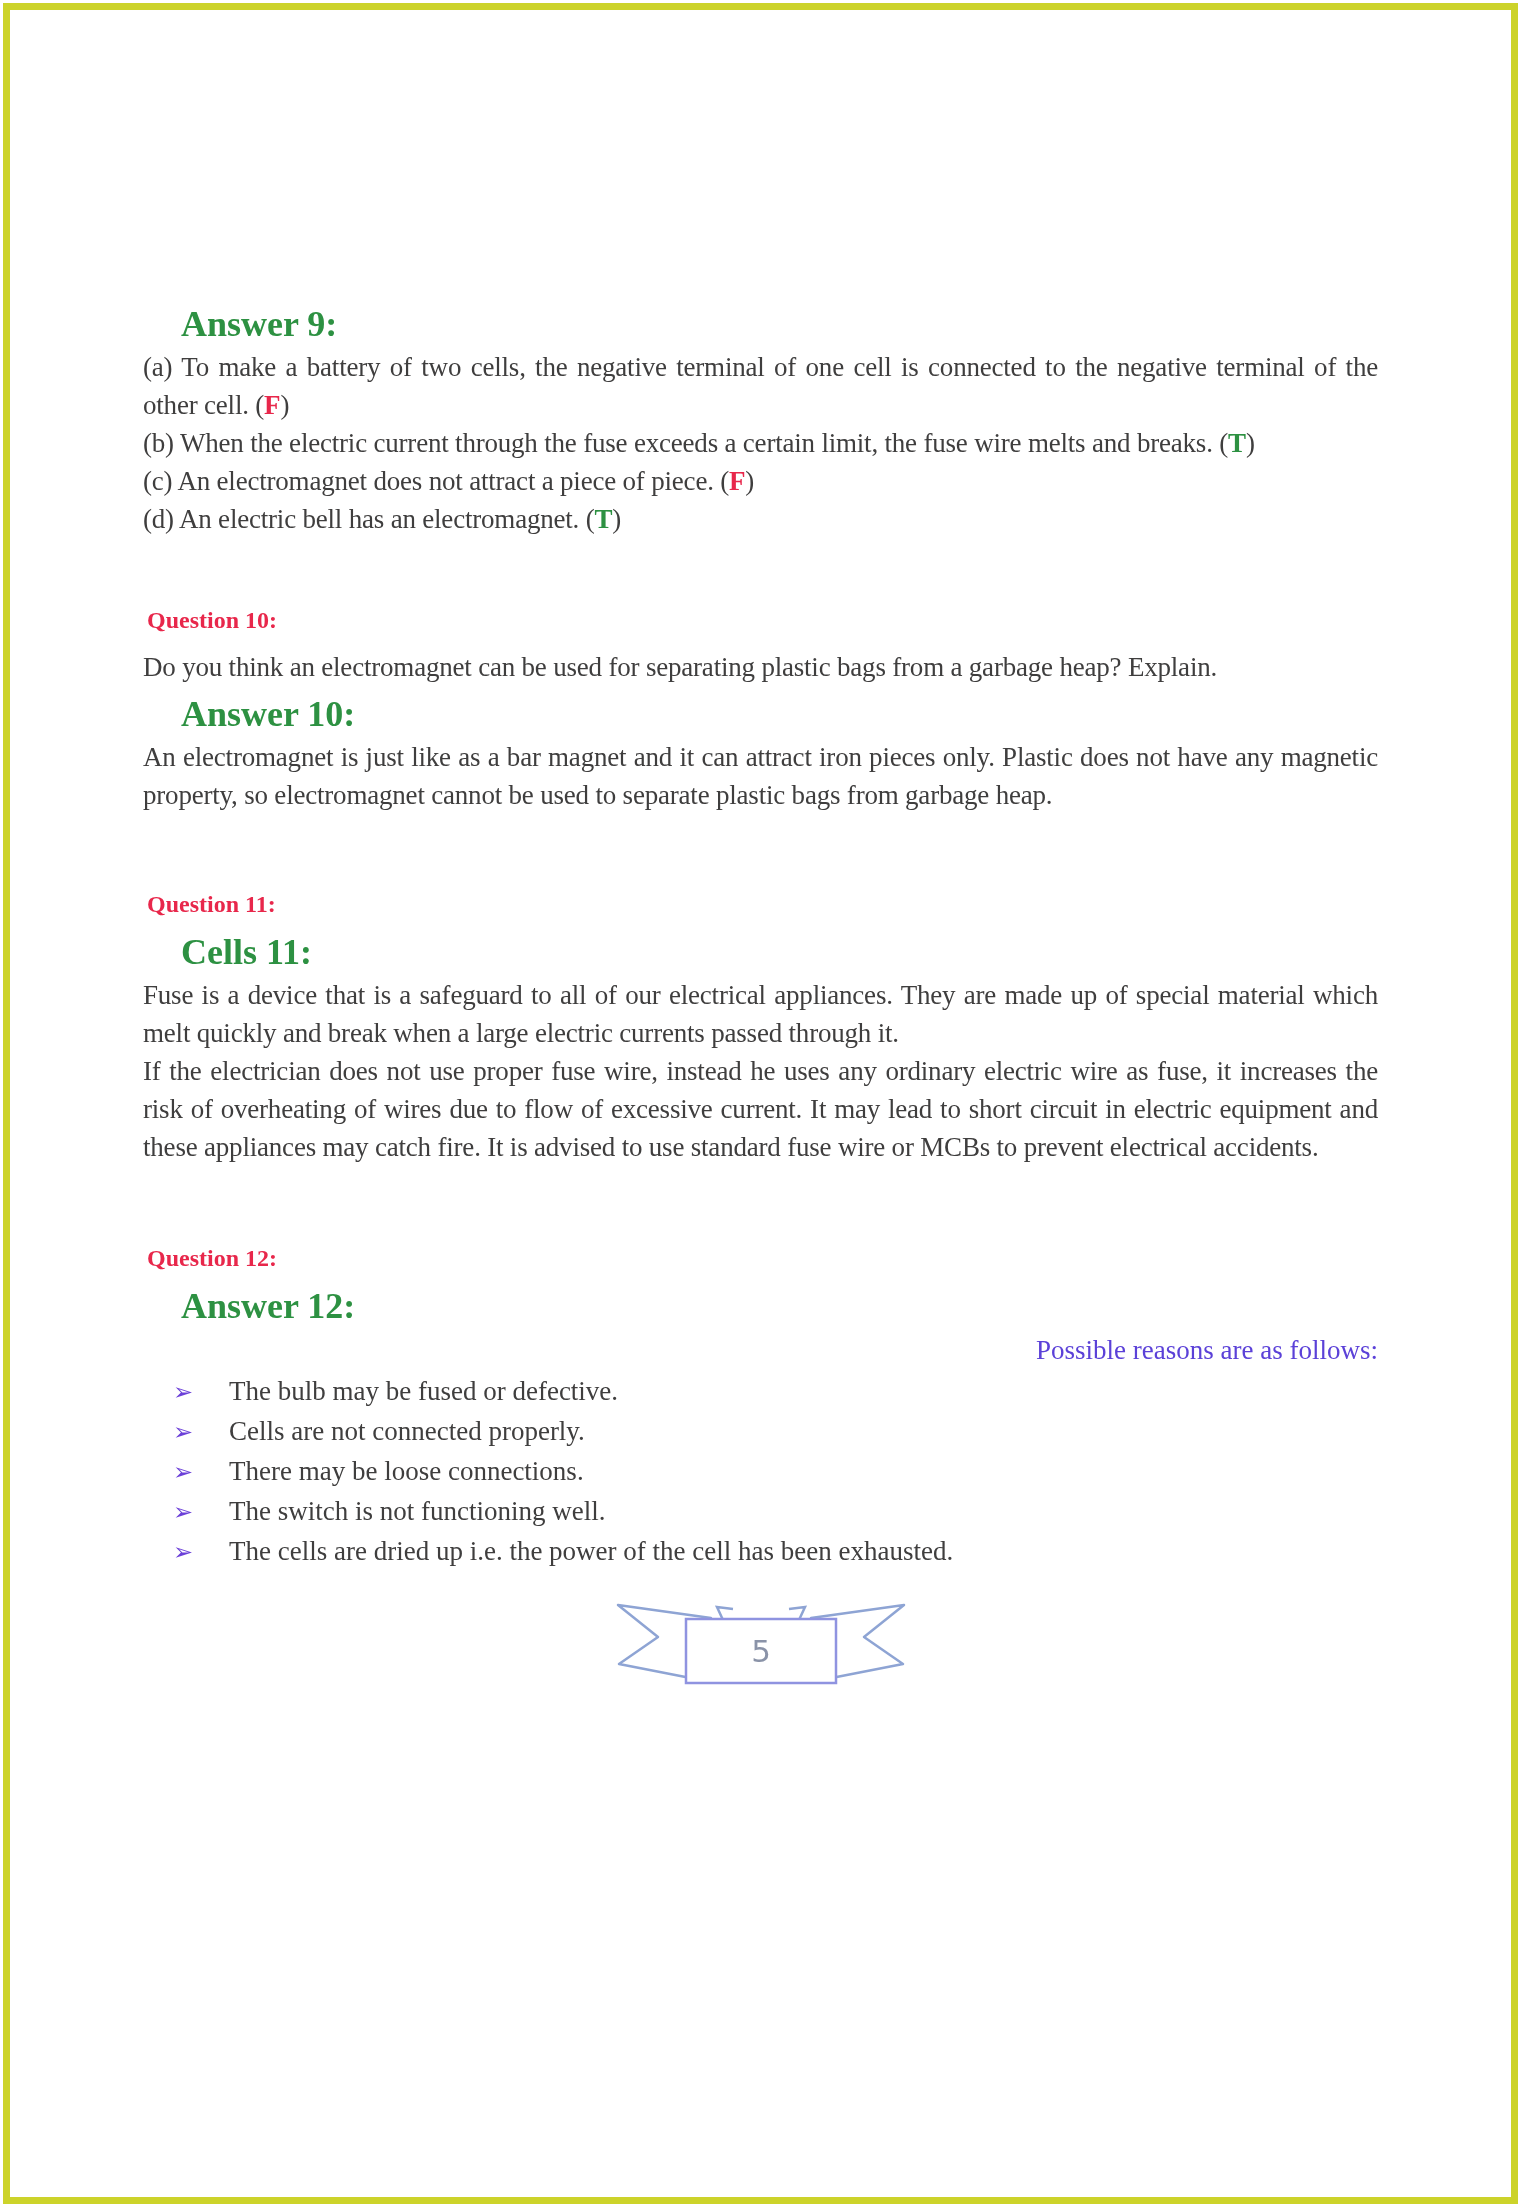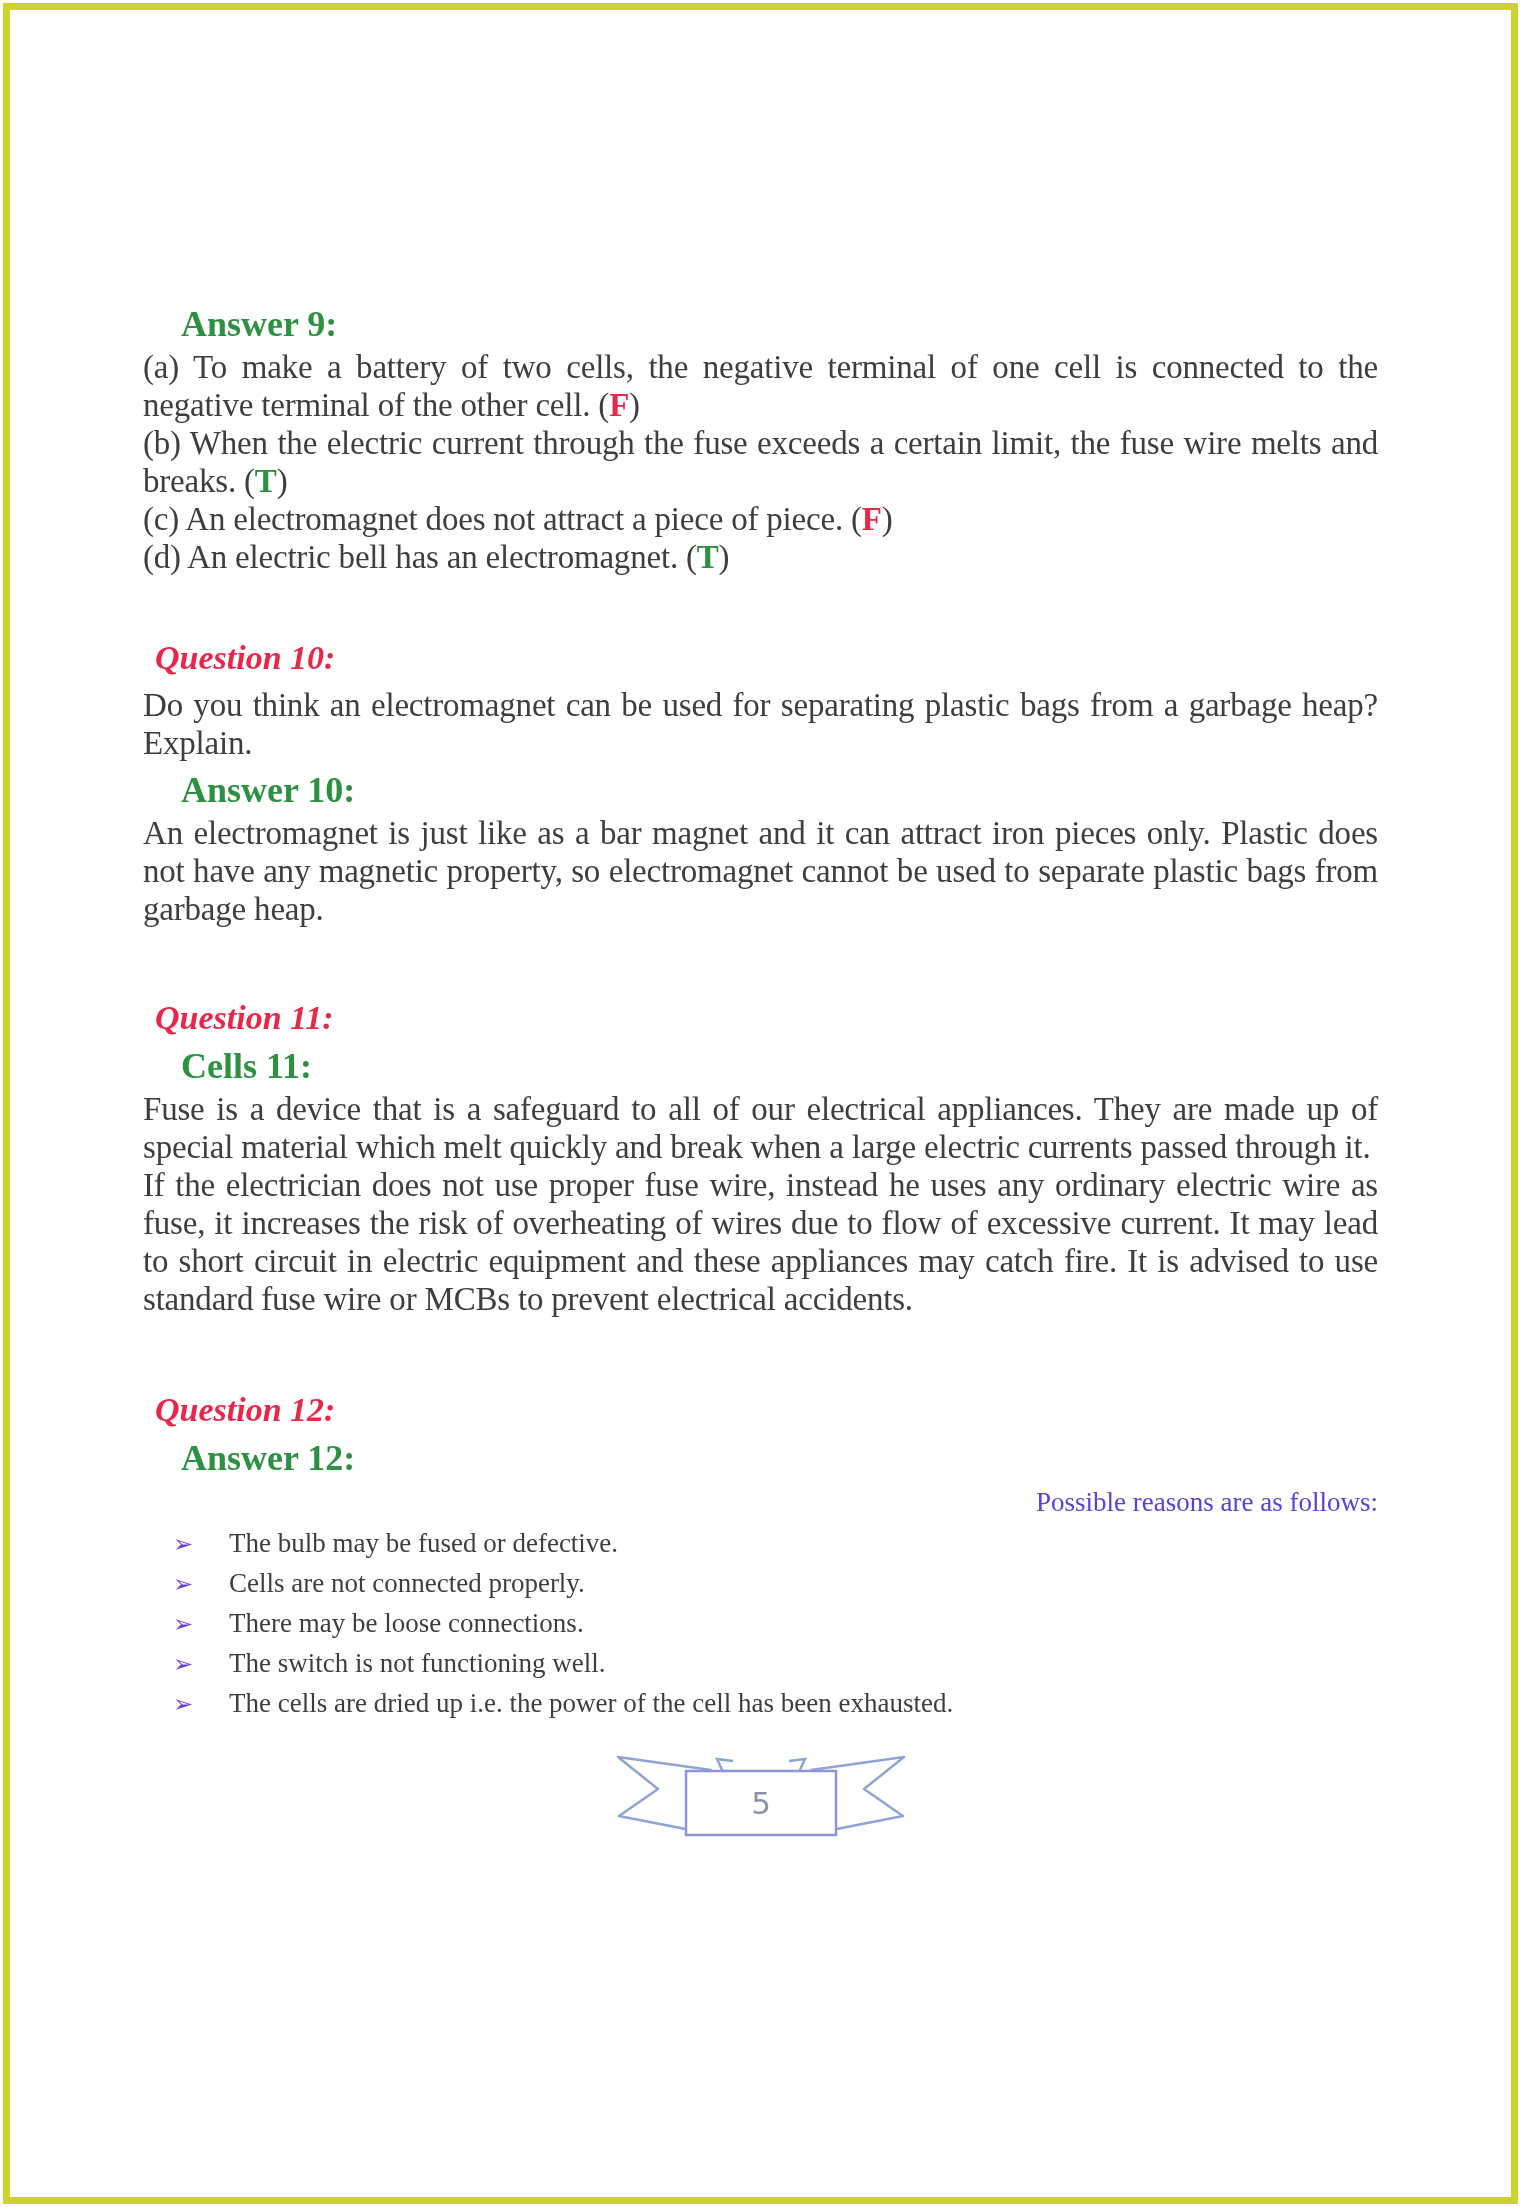--- a/index.html
+++ b/index.html
@@ -22,29 +22,29 @@
   .page{
     position:absolute;inset:3px;
     border:7px solid var(--border);
     background:#ffffff;
     overflow:hidden;
   }
   .content{
     padding:286px 133px 0 133px;
   }
   .question-heading{
-    font-size:34px;font-weight:bold;color:var(--red);
-    line-height:40px;margin:0 0 8px 12px;font-style:italic;
+    font-size:24px;font-weight:bold;color:var(--red);
+    line-height:40px;margin:0 0 8px 4px;
   }
   .answer-heading{
     font-size:36px;font-weight:bold;color:var(--green);
     line-height:40px;margin:8px 0 4px 38px;
   }
   .body-text{
-    font-size:33px;color:var(--body);line-height:38px;
+    font-size:27px;color:var(--body);line-height:38px;
     text-align:justify;letter-spacing:-0.2px;
   }
   .section{margin-top:62px;}
   .section.first{margin-top:0;}
   .mark{font-weight:bold;}
   .mark-red{color:var(--red);}
   .mark-green{color:var(--green);}
   .intro-line{
     font-size:27px;line-height:40px;
     color:var(--purple);text-align:right;

